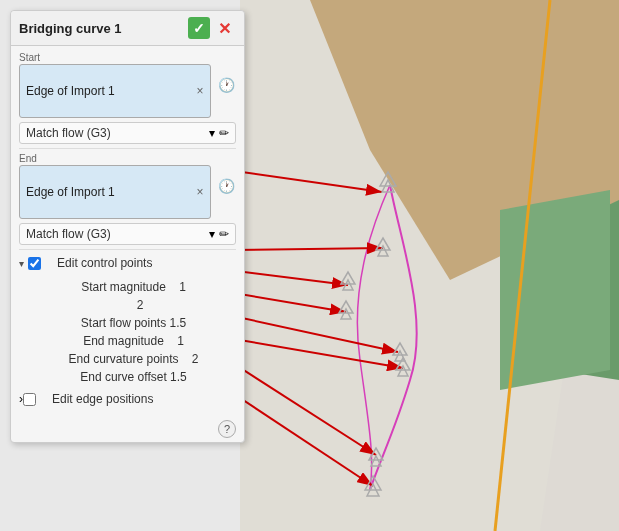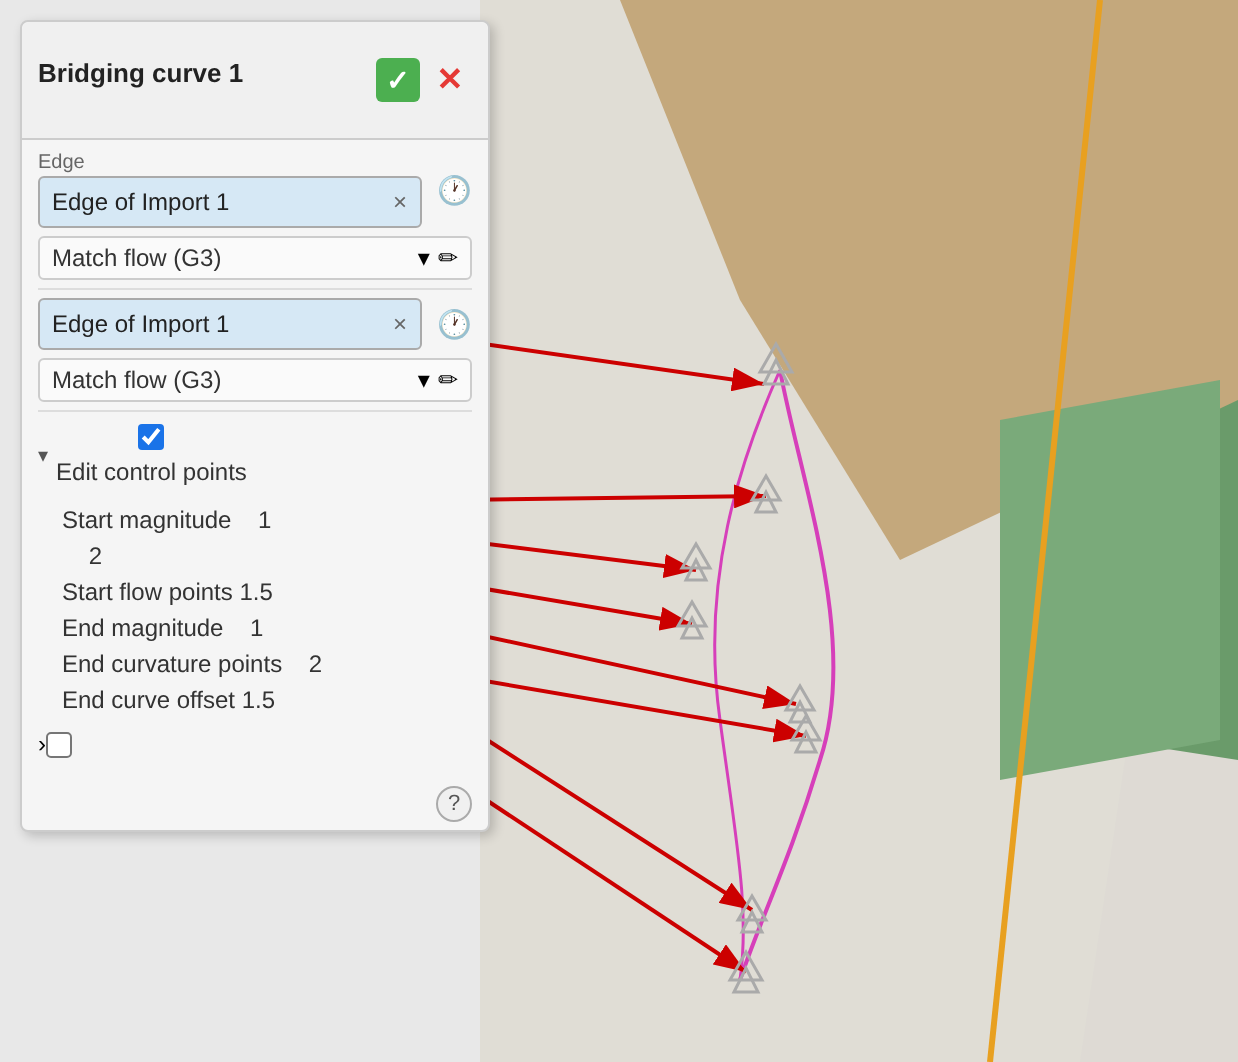--- a/index.html
+++ b/index.html
@@ -30,23 +30,23 @@
       width: 235px;
       background: #f5f5f5;
       border: 1px solid #ccc;
       border-radius: 4px;
       box-shadow: 2px 2px 6px rgba(0,0,0,0.2);
       z-index: 10;
     }
 
     .panel-header {
       display: flex;
-      align-items: flex-start;
+      align-items: center;
       justify-content: space-between;
-      padding: 18px 8px;
+      padding: 6px 8px;
       background: #f0f0f0;
       border-bottom: 1px solid #ccc;
       border-radius: 4px 4px 0 0;
     }
 
     .panel-title {
       font-weight: bold;
       font-size: 13px;
       color: #222;
     }
@@ -99,21 +99,21 @@
       margin-bottom: 1px;
     }
 
     .field-input {
       display: flex;
       align-items: center;
       justify-content: space-between;
       border: 1px solid #aaa;
       background: #d6e8f5;
       border-radius: 3px;
-      padding: 5px 6px;
+      padding: 19px 6px;
       font-size: 12px;
       color: #222;
     }
 
     .field-input .field-text {
       flex: 1;
     }
 
     .field-input .field-clear {
       color: #666;
@@ -162,40 +162,39 @@
     .section-row .toggle-icon {
       font-size: 10px;
       margin-right: 4px;
       color: #555;
       cursor: pointer;
     }
 
     .checkbox-label {
       display: flex;
       align-items: center;
-      gap: 4px;
+      gap: 16px;
       font-size: 12px;
       color: #333;
       cursor: pointer;
-      flex-direction: column;
     }
 
     .checkbox-label input[type="checkbox"] {
       accent-color: #1a73e8;
     }
 
     .control-points-section {
       padding-left: 12px;
       margin-bottom: 6px;
     }
 
     .cp-row {
       display: flex;
       align-items: center;
-      justify-content: flex-start;
+      justify-content: center;
       padding: 2px 0;
       font-size: 12px;
       color: #333;
     }
 
     .cp-value {
       color: #333;
       min-width: 20px;
       text-align: right;
     }
@@ -350,41 +349,42 @@
     <div class="panel-header-buttons">
       <button class="btn-check">✓</button>
       <button class="btn-x">✕</button>
     </div>
   </div>
 
   <div class="panel-body">
 
     <div class="input-row">
       <div class="field-group">
-        <div class="field-label-small">Edge</div>
+        <div class="field-label-small">Start</div>
         <div class="field-input">
           <span class="field-text">Edge of Import 1</span>
           <span class="field-clear">×</span>
         </div>
       </div>
       <span class="field-icon">🕐</span>
     </div>
 
     <div class="dropdown-row">
       <span class="dropdown-label">Match flow (G3)</span>
       <div class="dropdown-icons">
         <span>▾</span>
         <span>✏</span>
       </div>
     </div>
 
     <hr class="divider">
 
     <div class="input-row">
       <div class="field-group">
+        <div class="field-label-small">End</div>
         <div class="field-input">
           <span class="field-text">Edge of Import 1</span>
           <span class="field-clear">×</span>
         </div>
       </div>
       <span class="field-icon">🕐</span>
     </div>
 
     <div class="dropdown-row">
       <span class="dropdown-label">Match flow (G3)</span>
@@ -427,20 +427,21 @@
       <div class="cp-row">
         <span>End curve offset</span>
         <span class="cp-value">1.5</span>
       </div>
     </div>
 
     <div class="edit-edge-row">
       <span class="toggle-icon">›</span>
       <label class="checkbox-label">
         <input type="checkbox" style="">
+        <span>Edit edge positions</span>
       </label>
     </div>
 
   </div>
 
   <div class="panel-footer">
     <div class="help-icon">?</div>
   </div>
 
 </div>

